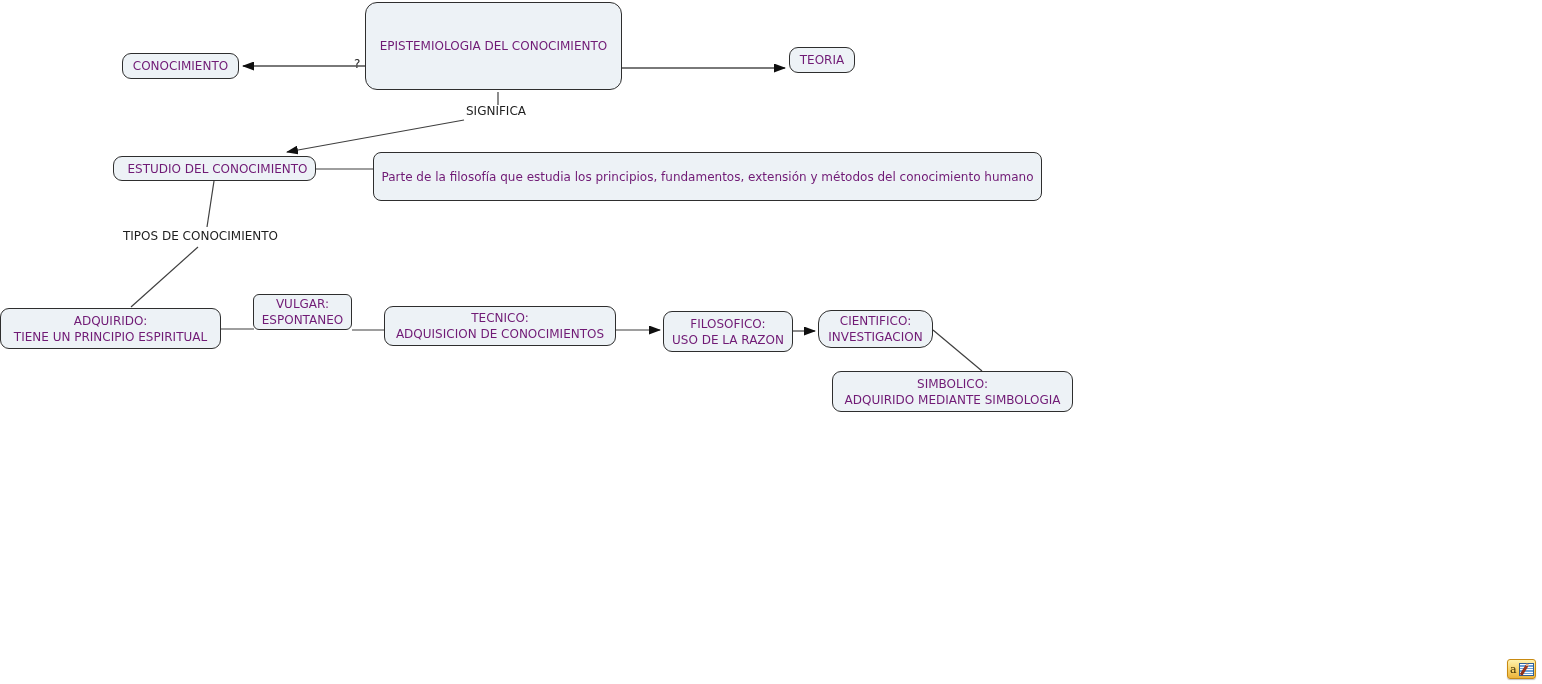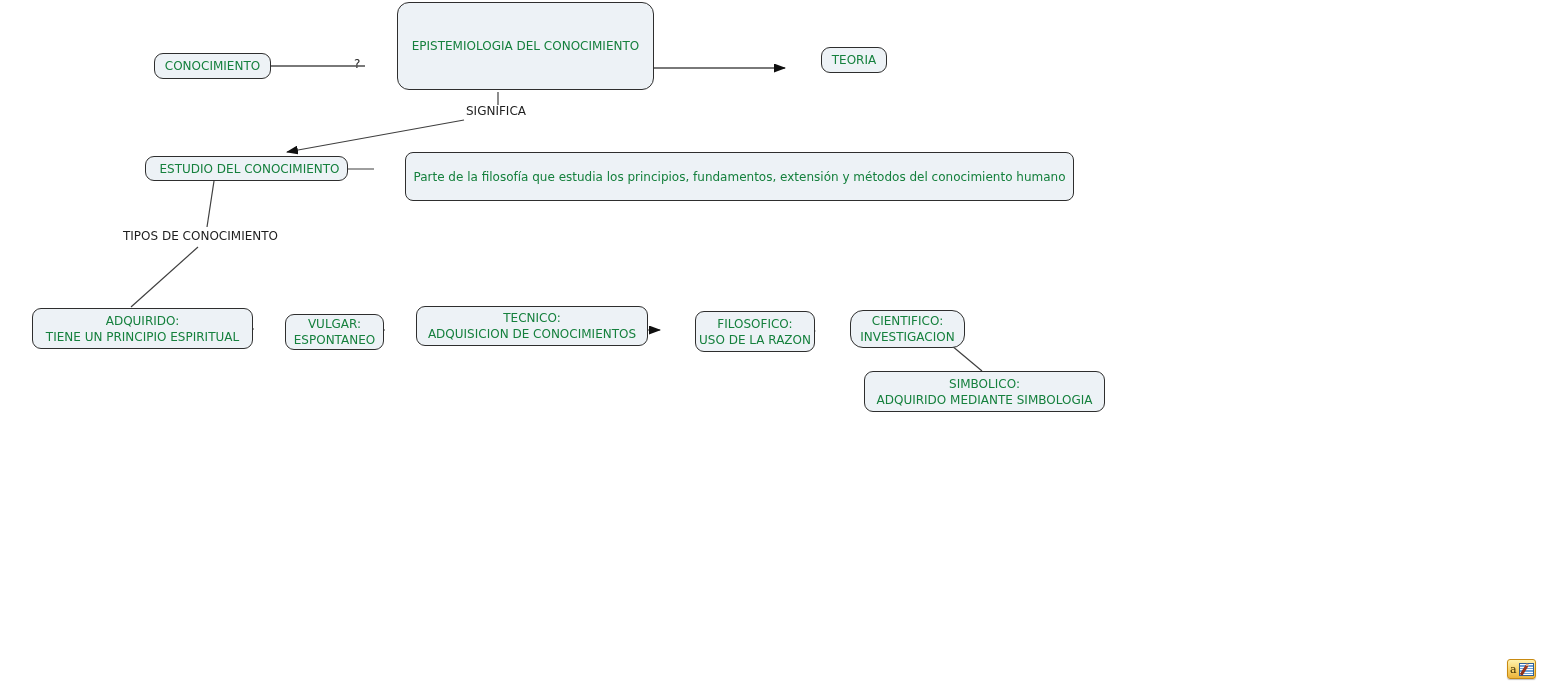--- a/index.html
+++ b/index.html
@@ -9,23 +9,22 @@
     -webkit-font-smoothing:antialiased;
   }
   .canvas{position:relative;width:1542px;height:684px;background:#ffffff;}
   .wires{position:absolute;left:0;top:0;width:1542px;height:684px;z-index:1;pointer-events:none;}
   .wires line{stroke:#3f3f3f;stroke-width:1.2;}
   .wires line.thick{stroke:#4c4c4c;stroke-width:1.7;}
   .node{
     position:absolute;z-index:2;box-sizing:border-box;
     background:#edf2f6;border:1px solid #2e2e2e;border-radius:9px;
     display:flex;flex-direction:column;align-items:center;justify-content:center;
-    text-align:center;color:#15803d;font-size:12px;line-height:16px;
+    text-align:center;color:#701a75;font-size:12px;line-height:16px;
     white-space:nowrap;
-    margin-left:32px;
   }
   .node.big{border-radius:12px;}
   .node.wide{border-radius:8px;}
   .link-label{
     position:absolute;z-index:3;color:#1e1e1e;font-size:12px;line-height:15px;
     white-space:nowrap;text-align:center;
   }
   
   .anno{
     position:absolute;left:1507px;top:659px;width:29px;height:20px;z-index:4;
@@ -104,31 +103,31 @@
 
   <div class="node wide" style="left:373px;top:152px;width:669px;height:49px;">
     <span>Parte de la filosofía que estudia los principios, fundamentos, extensión y métodos del conocimiento humano</span>
   </div>
 
   <div class="node" style="left:0px;top:308px;width:221px;height:41px;">
     <span>ADQUIRIDO:</span>
     <span>TIENE UN PRINCIPIO ESPIRITUAL</span>
   </div>
 
-  <div class="node" style="left:253px;top:314px;width:99px;height:36px;">
+  <div class="node" style="left:253px;top:294px;width:99px;height:36px;border-radius:6px;">
     <span>VULGAR:</span>
     <span>ESPONTANEO</span>
   </div>
 
   <div class="node" style="left:384px;top:306px;width:232px;height:40px;">
     <span>TECNICO:</span>
     <span>ADQUISICION DE CONOCIMIENTOS</span>
   </div>
 
-  <div class="node" style="left:663px;top:311px;width:120px;height:41px;align-items:center;">
+  <div class="node" style="left:663px;top:311px;width:130px;height:41px;align-items:center;">
     <span>FILOSOFICO:</span>
     <span>USO DE LA RAZON</span>
   </div>
 
   <div class="node" style="left:818px;top:310px;width:115px;height:38px;border-radius:13px;">
     <span>CIENTIFICO:</span>
     <span>INVESTIGACION</span>
   </div>
 
   <div class="node" style="left:832px;top:371px;width:241px;height:41px;">

